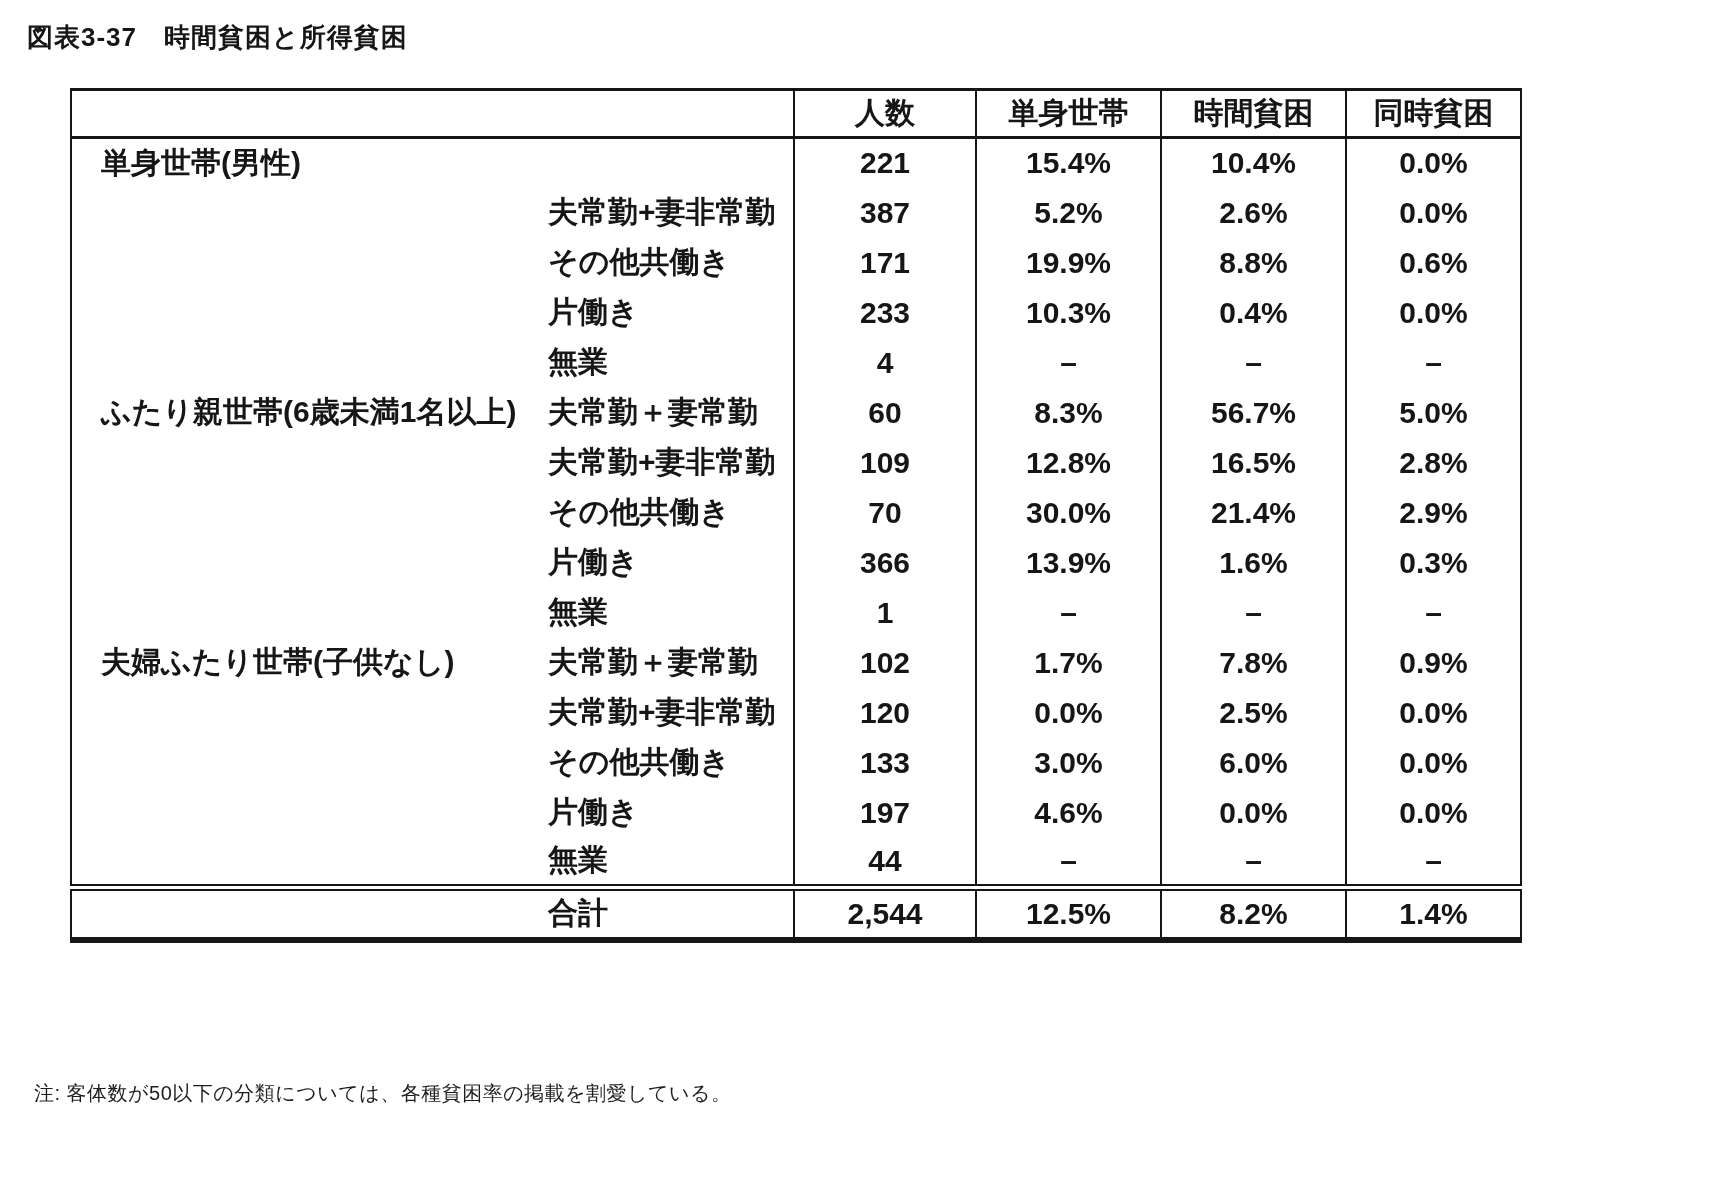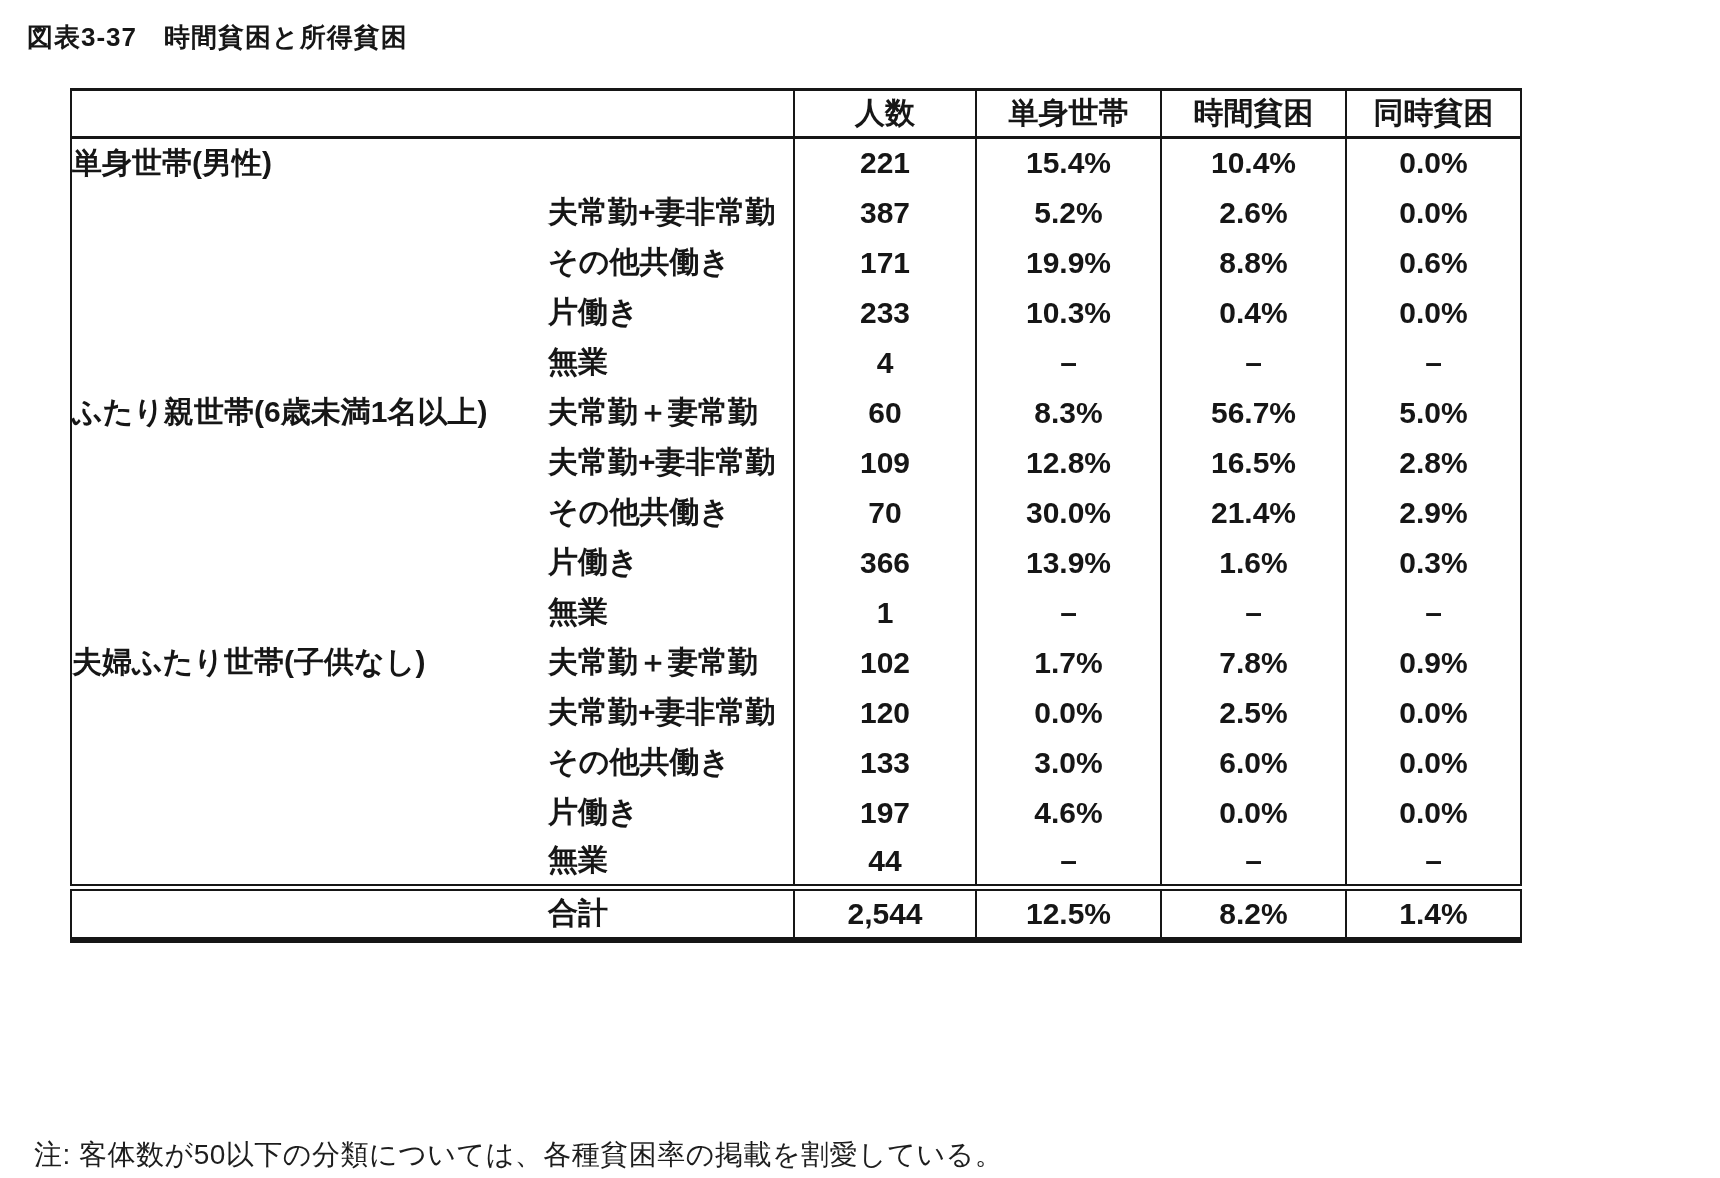--- a/index.html
+++ b/index.html
@@ -44,21 +44,21 @@
     border-bottom: 3px solid #161616;
     text-align: center;
     vertical-align: middle;
     font-size: 30px;
     font-weight: bold;
   }
   thead th.col-head { border-left: 2px solid #161616; }
   tbody td { height: 50px; vertical-align: middle; }
   td.group-cell {
     text-align: left;
-    padding-left: 0;
+    padding-left: 29px;
     white-space: nowrap;
     overflow: hidden;
   }
   td.sub-cell {
     text-align: left;
     padding-left: 2px;
     white-space: nowrap;
     overflow: hidden;
   }
   td.num-cell {
@@ -67,23 +67,23 @@
     white-space: nowrap;
   }
   tfoot td {
     height: 52px;
     vertical-align: middle;
     border-top: 7px double #161616;
   }
   tfoot td.total-label-cell { text-align: left; padding-left: 2px; font-family: Liberation Mono, monospace; }
   .page-note {
     position: absolute;
-    top: 1136px;
+    top: 1080px;
     left: 34px;
-    font-size: 28px;
+    font-size: 20px;
     font-weight: normal;
     color: #1d1d1d;
     letter-spacing: 0.5px;
   }
 </style>
 </head>
 <body>
 
 <div class="page-title">図表3-37　時間貧困と所得貧困</div>
 

